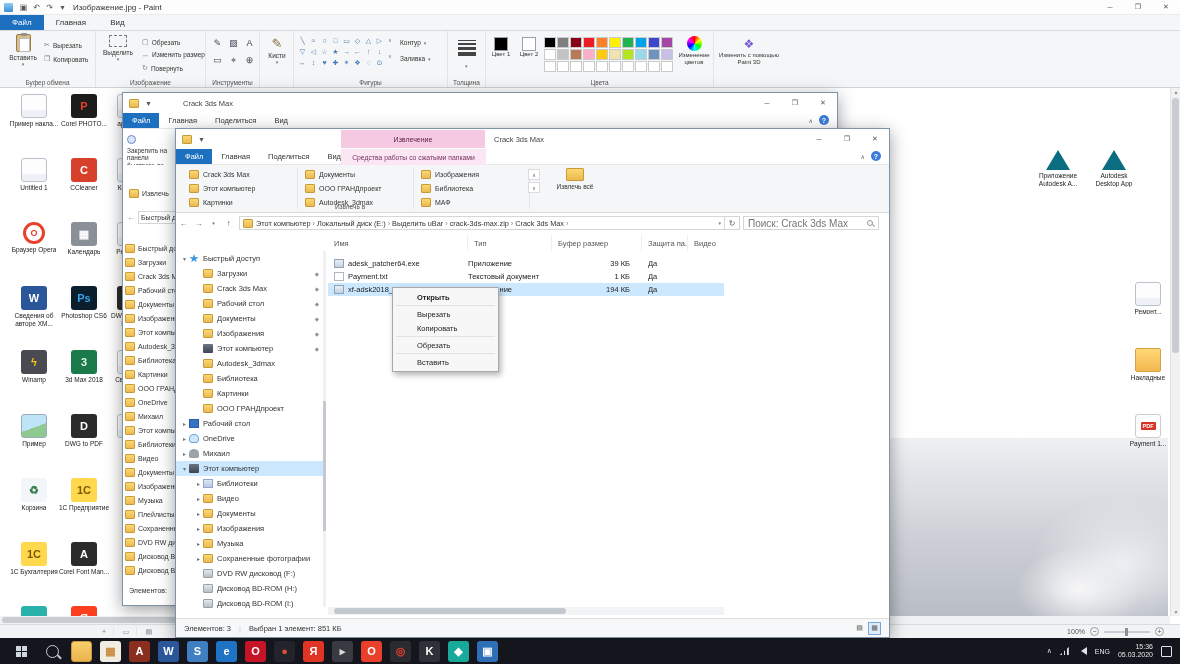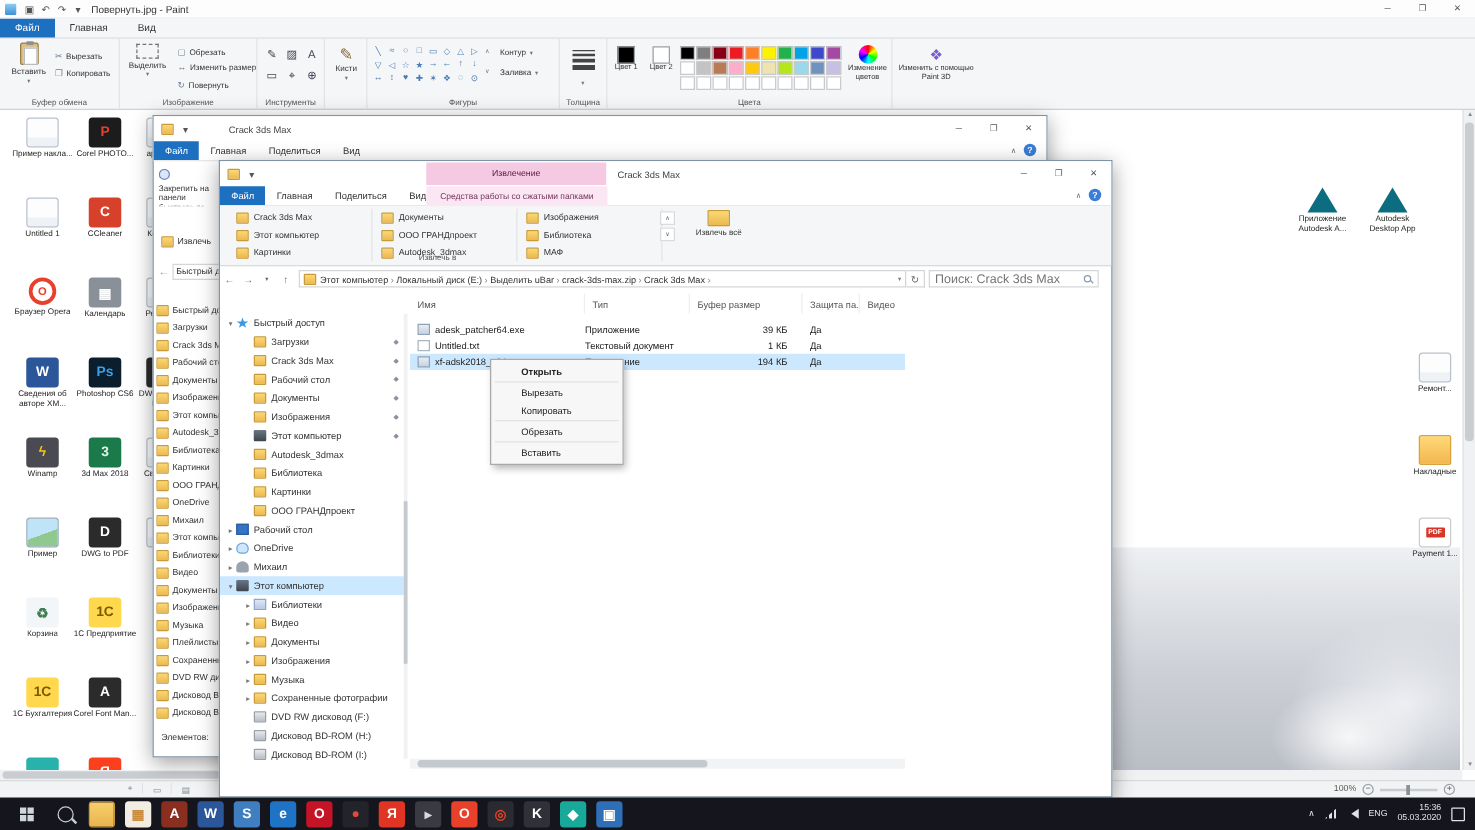--- a/index.html
+++ b/index.html
@@ -182,21 +182,21 @@
 <body>
 
 <div id="screen">
 
   <div id="p-title">
     <span class="app-ic"></span>
     <span class="qat">▣</span>
     <span class="qat">↶</span>
     <span class="qat">↷</span>
     <span class="qat">▾</span>
-    <span class="title">Повернуть.jpg - Paint</span>
+    <span class="title">Изображение.jpg - Paint</span>
     <div class="wbtns">
       <span class="wbtn">─</span>
       <span class="wbtn">❐</span>
       <span class="wbtn">✕</span>
     </div>
   </div>
 
   <div id="p-tabs">
 
       <div class="ptab file">
@@ -1119,39 +1119,48 @@
         <div class="frow">
           <span class="fico f-exe"></span>
           <span class="fname">adesk_patcher64.exe</span>
           <span class="ftype">Приложение</span>
           <span class="fsize">39 КБ</span>
           <span class="fprot">Да</span>
         </div>
 
         <div class="frow">
           <span class="fico f-txt"></span>
-          <span class="fname">Untitled.txt</span>
+          <span class="fname">Payment.txt</span>
           <span class="ftype">Текстовый документ</span>
           <span class="fsize">1 КБ</span>
           <span class="fprot">Да</span>
         </div>
 
         <div class="frow sel">
           <span class="fico f-exe"></span>
           <span class="fname">xf-adsk2018_x64.exe</span>
           <span class="ftype">Приложение</span>
           <span class="fsize">194 КБ</span>
           <span class="fprot">Да</span>
         </div>
       </div>
     <div id="lhscroll">
         <i></i>
       </div>
 
 
+    <div class="estatus">
+      <span>Элементов: 3</span>
+      <span class="vdiv">|</span>
+      <span>Выбран 1 элемент: 851 КБ</span>
+      <div class="viewbtns">
+        <span class="viewbtn">▤</span>
+        <span class="viewbtn on">▦</span>
+      </div>
+    </div>
   </div>
 
   <div id="ctx">
 
       <div>
         <div class="mitem bold">
           <span>Открыть</span>
         </div>
         <div class="msep show"></div>
       </div>

